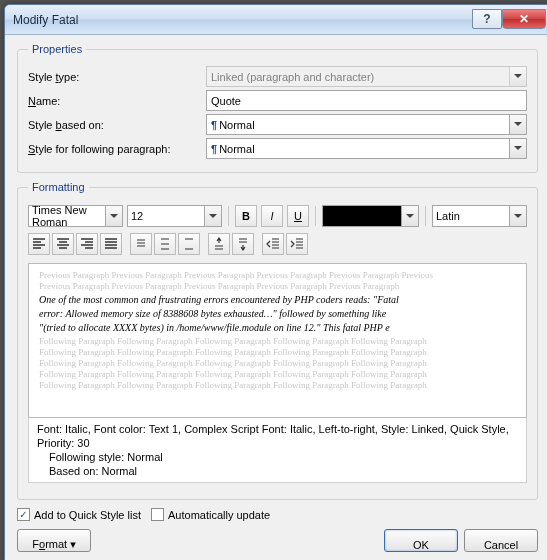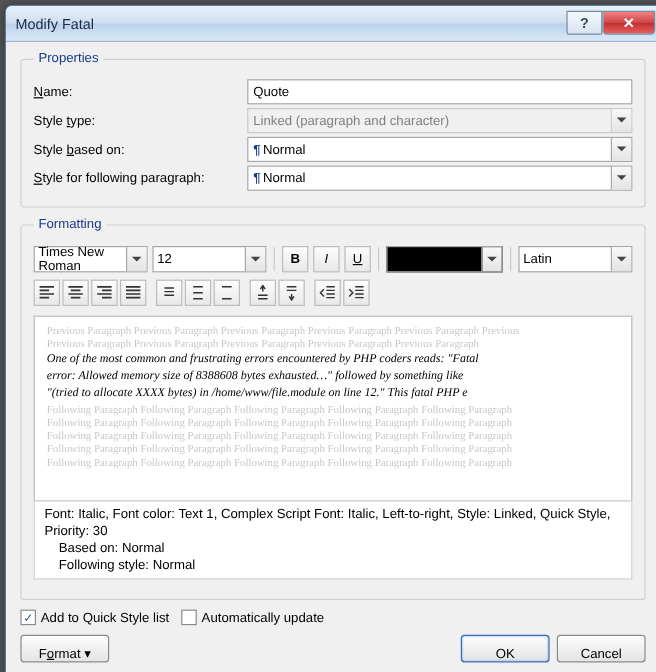--- a/index.html
+++ b/index.html
@@ -61,29 +61,29 @@
     <div class="winbtns">
       <div class="winbtn">?</div>
       <div class="winbtn close">✕</div>
     </div>
   </div>
   <div class="body">
 
     <fieldset>
       <legend>Properties</legend>
       <div class="row">
-        <span class="lbl"><u>N</u>ame:</span>
-        <input class="input" value="Quote" style="">
-      </div>
-      <div class="row">
         <span class="lbl">Style <u>t</u>ype:</span>
         <div class="combo disabled">
           <span>Linked (paragraph and character)</span>
             <div class="arrow"></div>
         </div>
+      </div>
+      <div class="row">
+        <span class="lbl"><u>N</u>ame:</span>
+        <input class="input" value="Quote" style="">
       </div>
       <div class="row">
         <span class="lbl">Style <u>b</u>ased on:</span>
         <div class="combo">
           <span class="pilcrow">¶</span>
             <span>Normal</span>
             <div class="arrow"></div>
         </div>
       </div>
       <div class="row">
@@ -203,22 +203,22 @@
         <div class="prev-sample">"(tried to allocate XXXX bytes) in /home/www/file.module on line 12." This fatal PHP e</div>
         <div class="prev-grey">Following Paragraph Following Paragraph Following Paragraph Following Paragraph Following Paragraph</div>
         <div class="prev-grey">Following Paragraph Following Paragraph Following Paragraph Following Paragraph Following Paragraph</div>
         <div class="prev-grey">Following Paragraph Following Paragraph Following Paragraph Following Paragraph Following Paragraph</div>
         <div class="prev-grey">Following Paragraph Following Paragraph Following Paragraph Following Paragraph Following Paragraph</div>
         <div class="prev-grey">Following Paragraph Following Paragraph Following Paragraph Following Paragraph Following Paragraph</div>
       </div>
       <div class="desc">
         <div>Font: Italic, Font color: Text 1, Complex Script Font: Italic, Left-to-right, Style: Linked, Quick Style,</div>
         <div>Priority: 30</div>
+        <div style="padding-left:12px">Following style: Normal</div>
         <div style="padding-left:12px">Based on: Normal</div>
-        <div style="padding-left:12px">Following style: Normal</div>
       </div>
     </fieldset>
 
     <div class="bottom">
       <label class="checkbox">
         <span class="cb">✓</span>
           <span>Add to Quick Style list</span>
       </label>
       <label class="checkbox">
         <span class="cb"></span>

